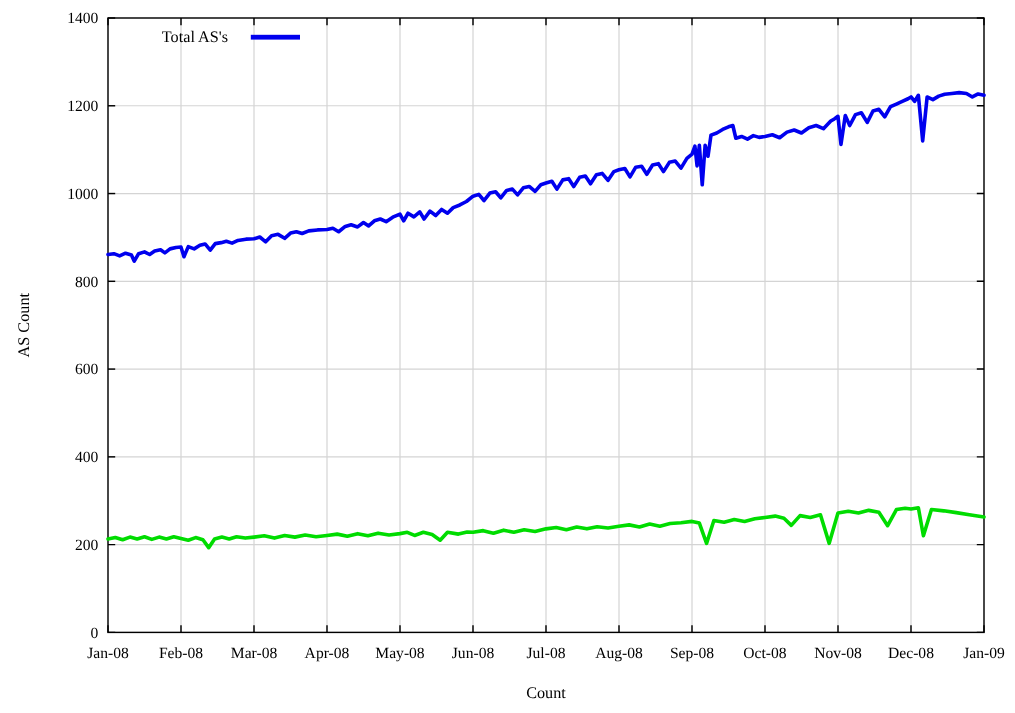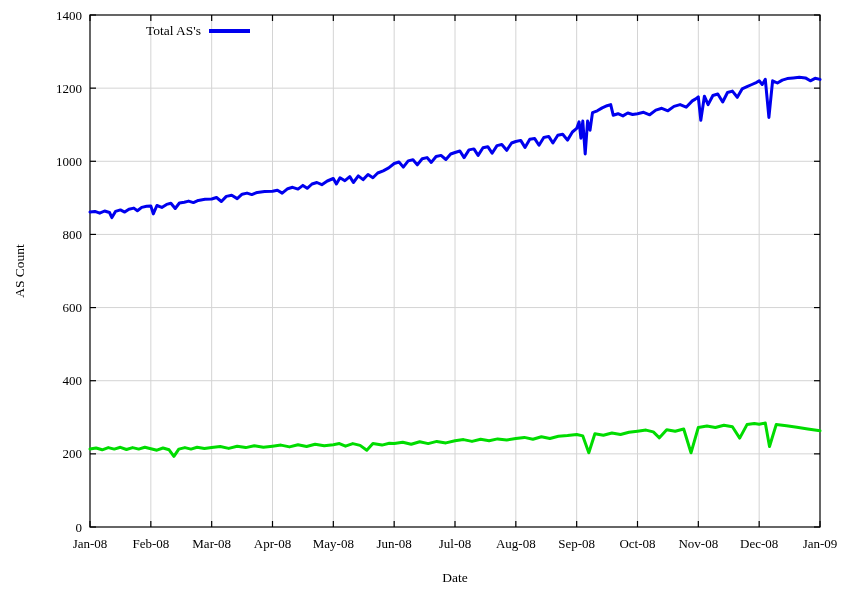--- a/index.html
+++ b/index.html
@@ -28,21 +28,21 @@
   }
   .legend{
     position:absolute;
     left:84px;top:20px;
     width:166px;
   }
   .legend-row{
     display:flex;
     align-items:center;
     justify-content:flex-end;
-    gap:8px;
+    gap:19px;
     height:22px;
   }
   .legend-label{font-size:13.5px;white-space:nowrap;}
   .legend-line{display:inline-block;width:41px;height:4px;background:#888;}
 </style>
 </head>
 <body>
 
 <div class="page">
   <svg id="plot" width="846" height="594" viewBox="0 0 846 594">
@@ -125,21 +125,21 @@
       <text x="82" y="312.07142857142856" text-anchor="end" font-family="&quot;Liberation Serif&quot;,&quot;DejaVu Serif&quot;,serif" font-size="13" fill="#000000">600</text>
       <text x="82" y="238.92857142857144" text-anchor="end" font-family="&quot;Liberation Serif&quot;,&quot;DejaVu Serif&quot;,serif" font-size="13" fill="#000000">800</text>
       <text x="82" y="165.78571428571428" text-anchor="end" font-family="&quot;Liberation Serif&quot;,&quot;DejaVu Serif&quot;,serif" font-size="13" fill="#000000">1000</text>
       <text x="82" y="92.64285714285717" text-anchor="end" font-family="&quot;Liberation Serif&quot;,&quot;DejaVu Serif&quot;,serif" font-size="13" fill="#000000">1200</text>
       <text x="82" y="19.5" text-anchor="end" font-family="&quot;Liberation Serif&quot;,&quot;DejaVu Serif&quot;,serif" font-size="13" fill="#000000">1400</text>
       <polyline points="90.0,212.1 94.9,211.4 99.7,213.2 104.6,211.0 109.5,212.5 111.9,217.6 115.5,211.4 120.4,209.9 124.7,212.1 128.9,209.2 133.8,208.1 137.4,210.7 141.7,207.4 146.6,206.3 150.8,205.9 153.3,213.9 156.9,205.5 161.8,207.4 166.6,204.4 170.9,203.3 175.2,208.5 179.4,203.0 184.3,202.2 188.6,201.1 193.4,202.6 198.3,200.4 205.0,199.3 211.7,199.0 216.5,197.5 221.4,201.5 226.3,196.4 231.7,195.3 237.2,198.6 242.1,194.2 247.0,193.1 251.8,194.6 257.3,192.4 264.6,191.6 272.5,191.3 277.4,190.2 282.2,193.1 287.7,188.7 292.6,187.3 298.0,189.1 302.9,185.4 307.2,188.3 312.0,184.0 316.9,182.5 321.8,184.7 327.3,181.0 333.3,178.5 336.4,184.0 340.0,177.7 344.9,180.7 349.8,176.6 353.4,182.5 358.3,175.9 363.1,179.6 368.0,174.5 372.9,177.7 377.7,173.0 383.2,170.8 388.7,167.9 394.2,163.5 399.0,162.0 403.3,167.1 408.2,160.9 413.0,159.8 417.3,164.9 422.2,158.7 427.0,157.6 431.3,162.4 436.1,156.5 441.0,155.4 445.9,159.5 450.7,154.0 455.0,152.5 459.9,151.0 464.1,157.6 469.0,149.9 473.9,148.9 478.1,155.4 483.0,147.8 487.8,146.7 492.1,153.2 497.0,145.6 501.8,144.5 506.7,150.3 511.6,143.0 515.8,141.5 520.7,140.4 525.0,147.4 529.8,139.3 534.7,138.6 539.0,145.2 543.8,137.5 548.7,136.4 552.9,143.0 557.8,135.3 562.7,134.2 567.5,140.1 572.4,132.0 576.7,128.4 579.1,121.8 580.9,138.2 582.8,121.1 585.2,154.0 587.6,121.1 590.0,130.2 592.5,112.6 597.3,110.8 602.2,107.9 607.1,105.7 610.7,104.6 613.2,115.2 618.0,113.7 622.9,115.9 627.8,113.0 632.6,114.5 637.5,113.7 643.6,112.3 649.7,114.8 655.8,110.1 661.8,108.3 667.9,110.8 674.0,106.4 680.1,104.6 686.2,107.2 692.3,100.9 695.3,99.1 698.3,96.9 700.8,120.3 704.4,96.2 708.1,104.6 712.9,95.5 717.8,94.0 722.7,102.0 727.5,92.5 732.4,91.1 737.3,97.3 742.1,88.9 747.0,86.7 751.9,84.5 756.7,82.3 759.2,80.8 762.2,84.5 765.3,79.4 768.9,117.4 772.6,80.8 777.4,83.0 782.3,80.1 787.2,78.6 793.2,77.9 799.3,77.2 805.4,77.9 810.3,80.8 815.1,78.3 820.0,79.4" fill="none" stroke="#0000ee" stroke-width="3" stroke-linejoin="round" stroke-linecap="round"></polyline>
       <polyline points="90.0,449.1 96.1,448.0 102.2,449.8 108.3,447.6 114.3,449.1 120.4,447.3 126.5,449.5 132.6,447.6 138.7,449.1 144.8,447.3 150.8,448.7 156.9,450.2 163.0,448.0 169.1,449.8 173.9,456.4 178.8,449.1 184.9,447.6 191.0,449.1 197.1,447.3 204.4,448.4 211.7,447.6 220.2,446.5 228.7,448.4 237.2,446.2 245.7,447.6 254.3,445.8 263.4,447.3 272.5,446.2 281.0,445.1 289.5,446.9 298.0,444.7 306.6,446.5 315.1,444.3 324.2,445.8 333.3,444.7 339.4,443.6 345.5,446.2 352.8,443.6 360.1,445.4 366.8,450.2 372.9,443.6 382.0,445.1 389.3,443.3 394.2,443.6 402.7,442.2 411.2,444.3 419.7,441.8 428.2,443.6 436.8,441.4 445.9,442.9 455.0,440.7 463.5,439.6 472.0,441.4 480.6,439.2 489.1,440.7 497.6,438.9 506.7,440.0 515.8,438.5 524.3,437.4 532.9,439.2 541.4,436.7 549.9,438.5 558.4,436.3 567.5,435.6 576.7,434.5 582.8,435.9 588.8,452.8 594.9,433.7 603.4,435.2 611.9,433.0 620.5,434.5 629.0,432.3 637.5,431.2 646.0,430.1 653.3,431.9 659.4,437.8 666.7,429.7 675.2,431.2 683.7,429.0 691.0,452.8 698.3,427.5 706.9,426.1 715.4,427.5 723.9,425.3 732.4,426.8 739.7,438.1 747.0,424.6 754.3,423.5 759.2,424.2 765.3,423.1 769.5,446.5 776.2,424.6 786.5,425.7 796.9,427.2 807.8,429.0 820.0,430.8" fill="none" stroke="#00dc00" stroke-width="3" stroke-linejoin="round" stroke-linecap="round"></polyline>
     </svg>
 
   <div class="ylabel">AS Count</div>
-  <div class="xlabel">Date</div>
+  <div class="xlabel">Count</div>
 
   <div class="legend">
     <div class="legend-row">
       <span class="legend-label">Total AS's</span>
       <span class="legend-line" id="legend-line-0" style="background: rgb(0, 0, 238);"></span>
     </div>
   </div>
 </div>
 
 </body></html>

